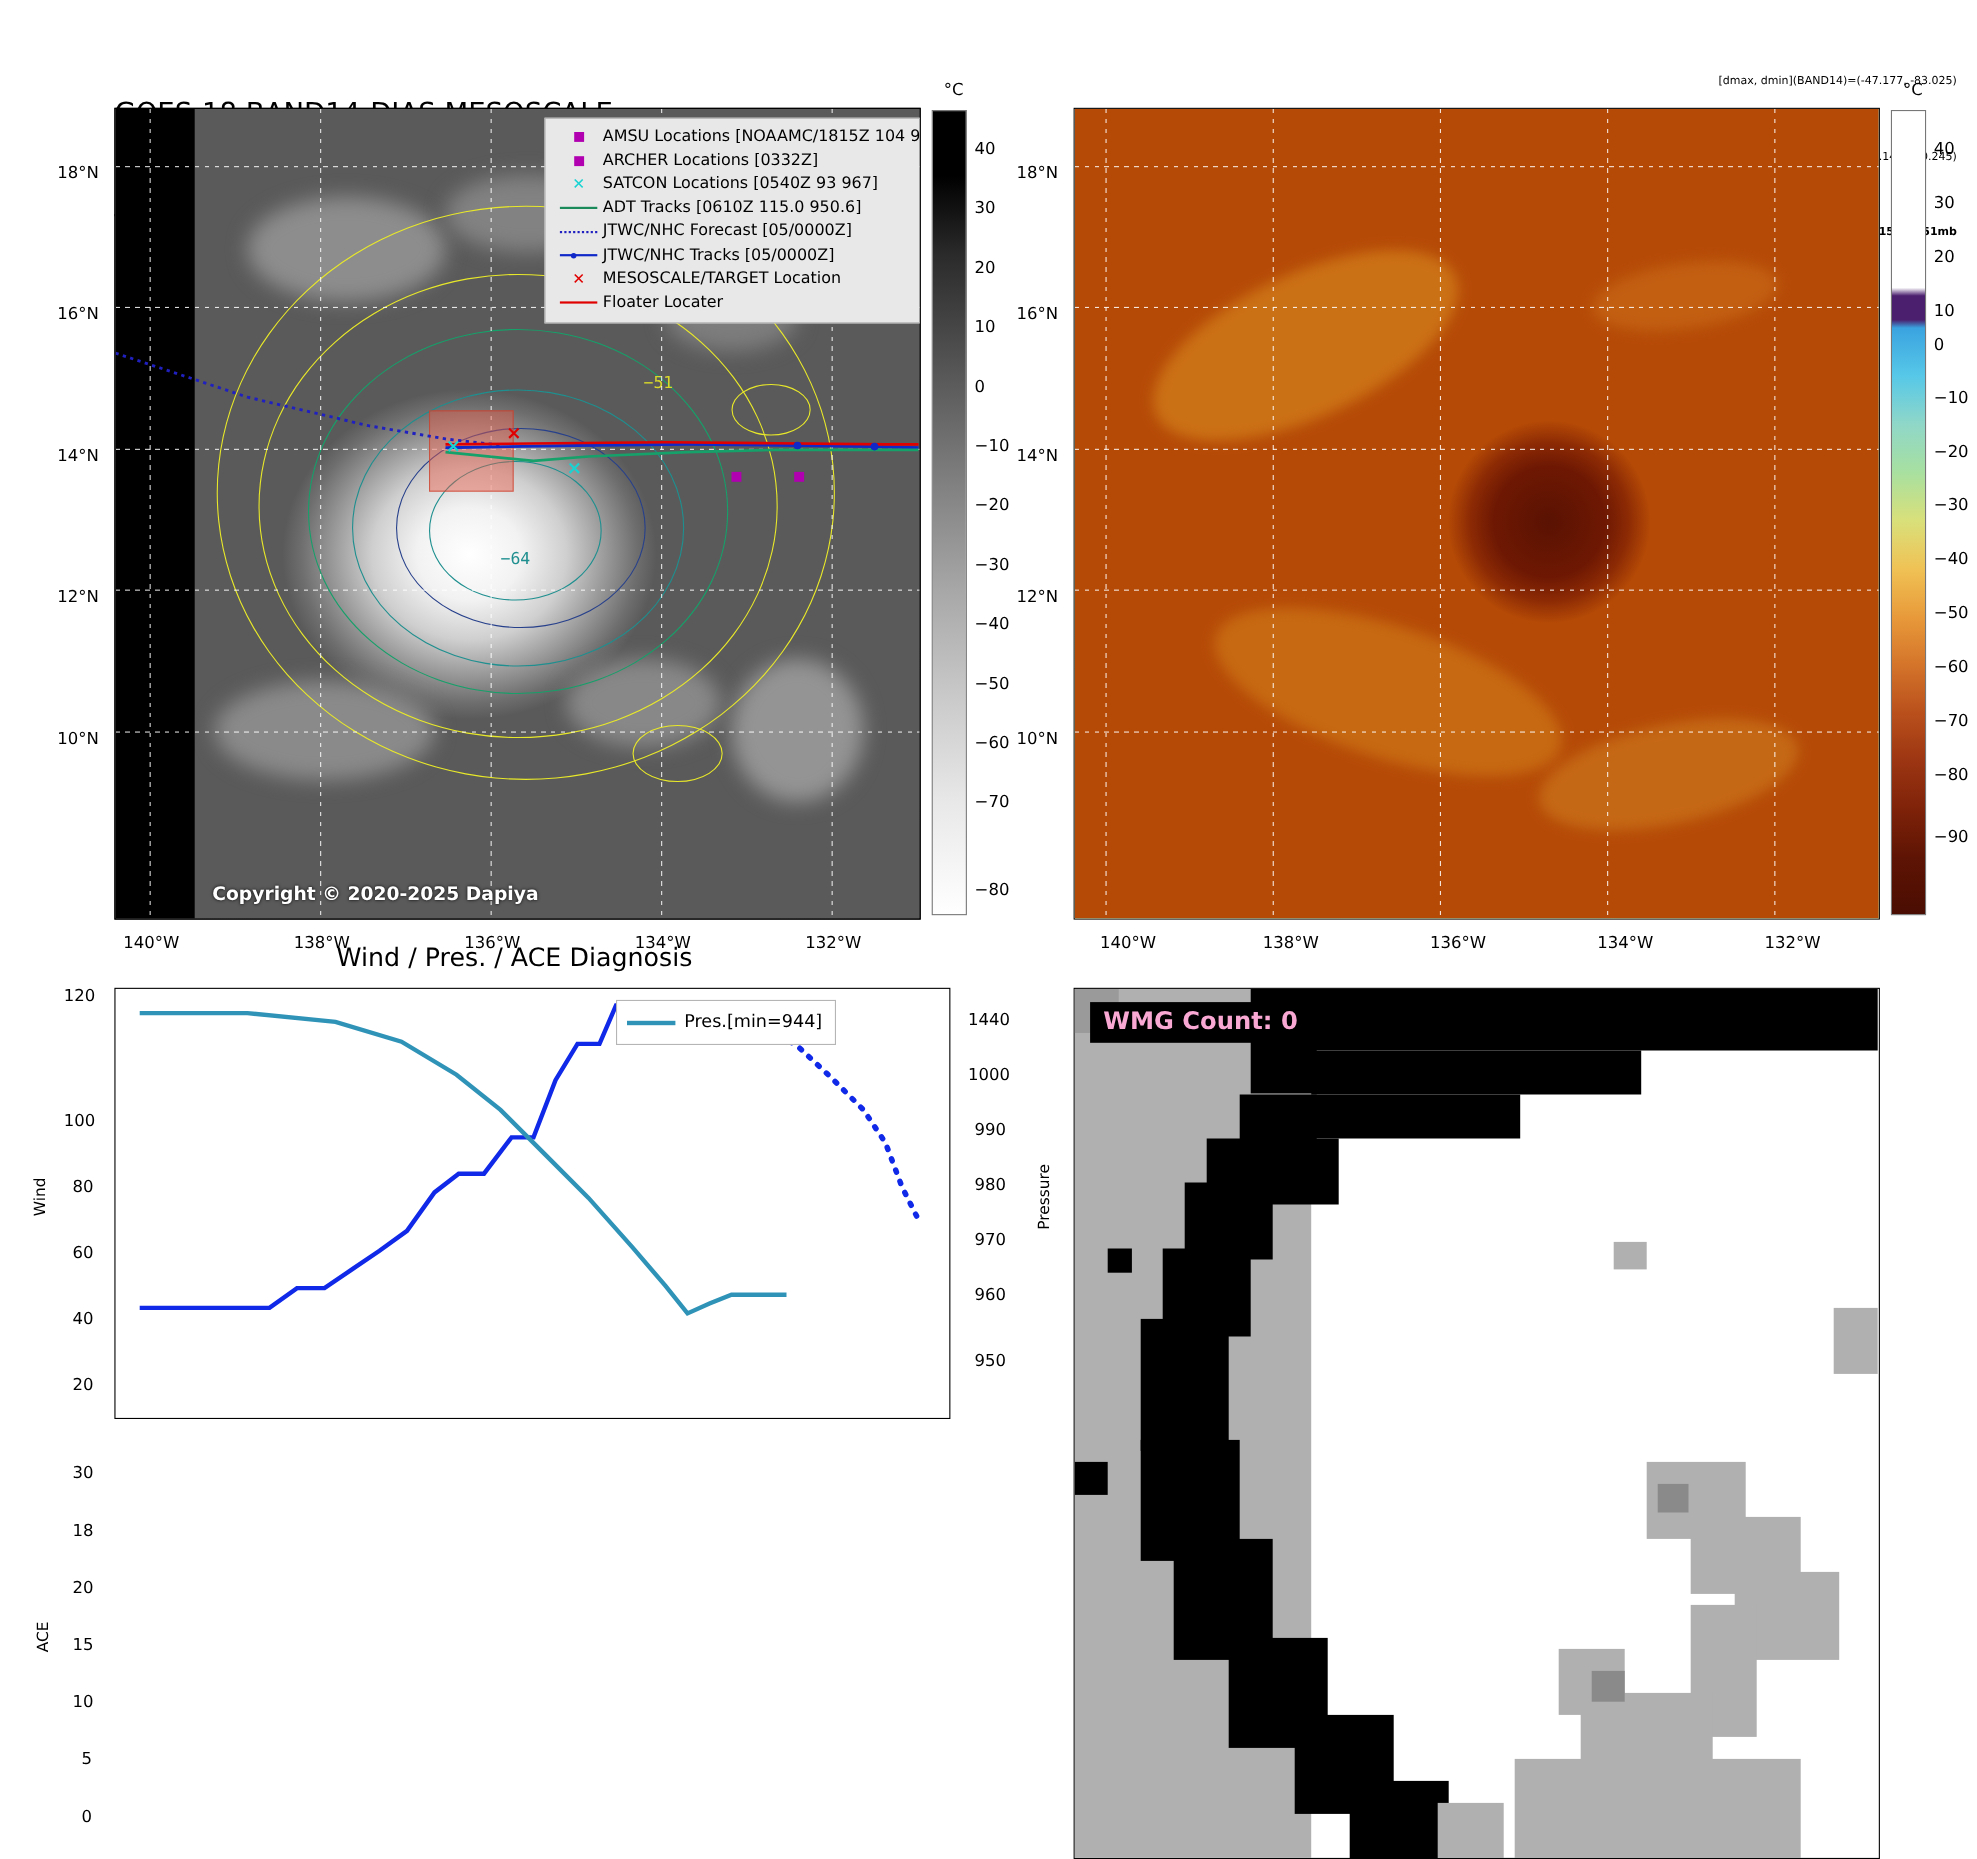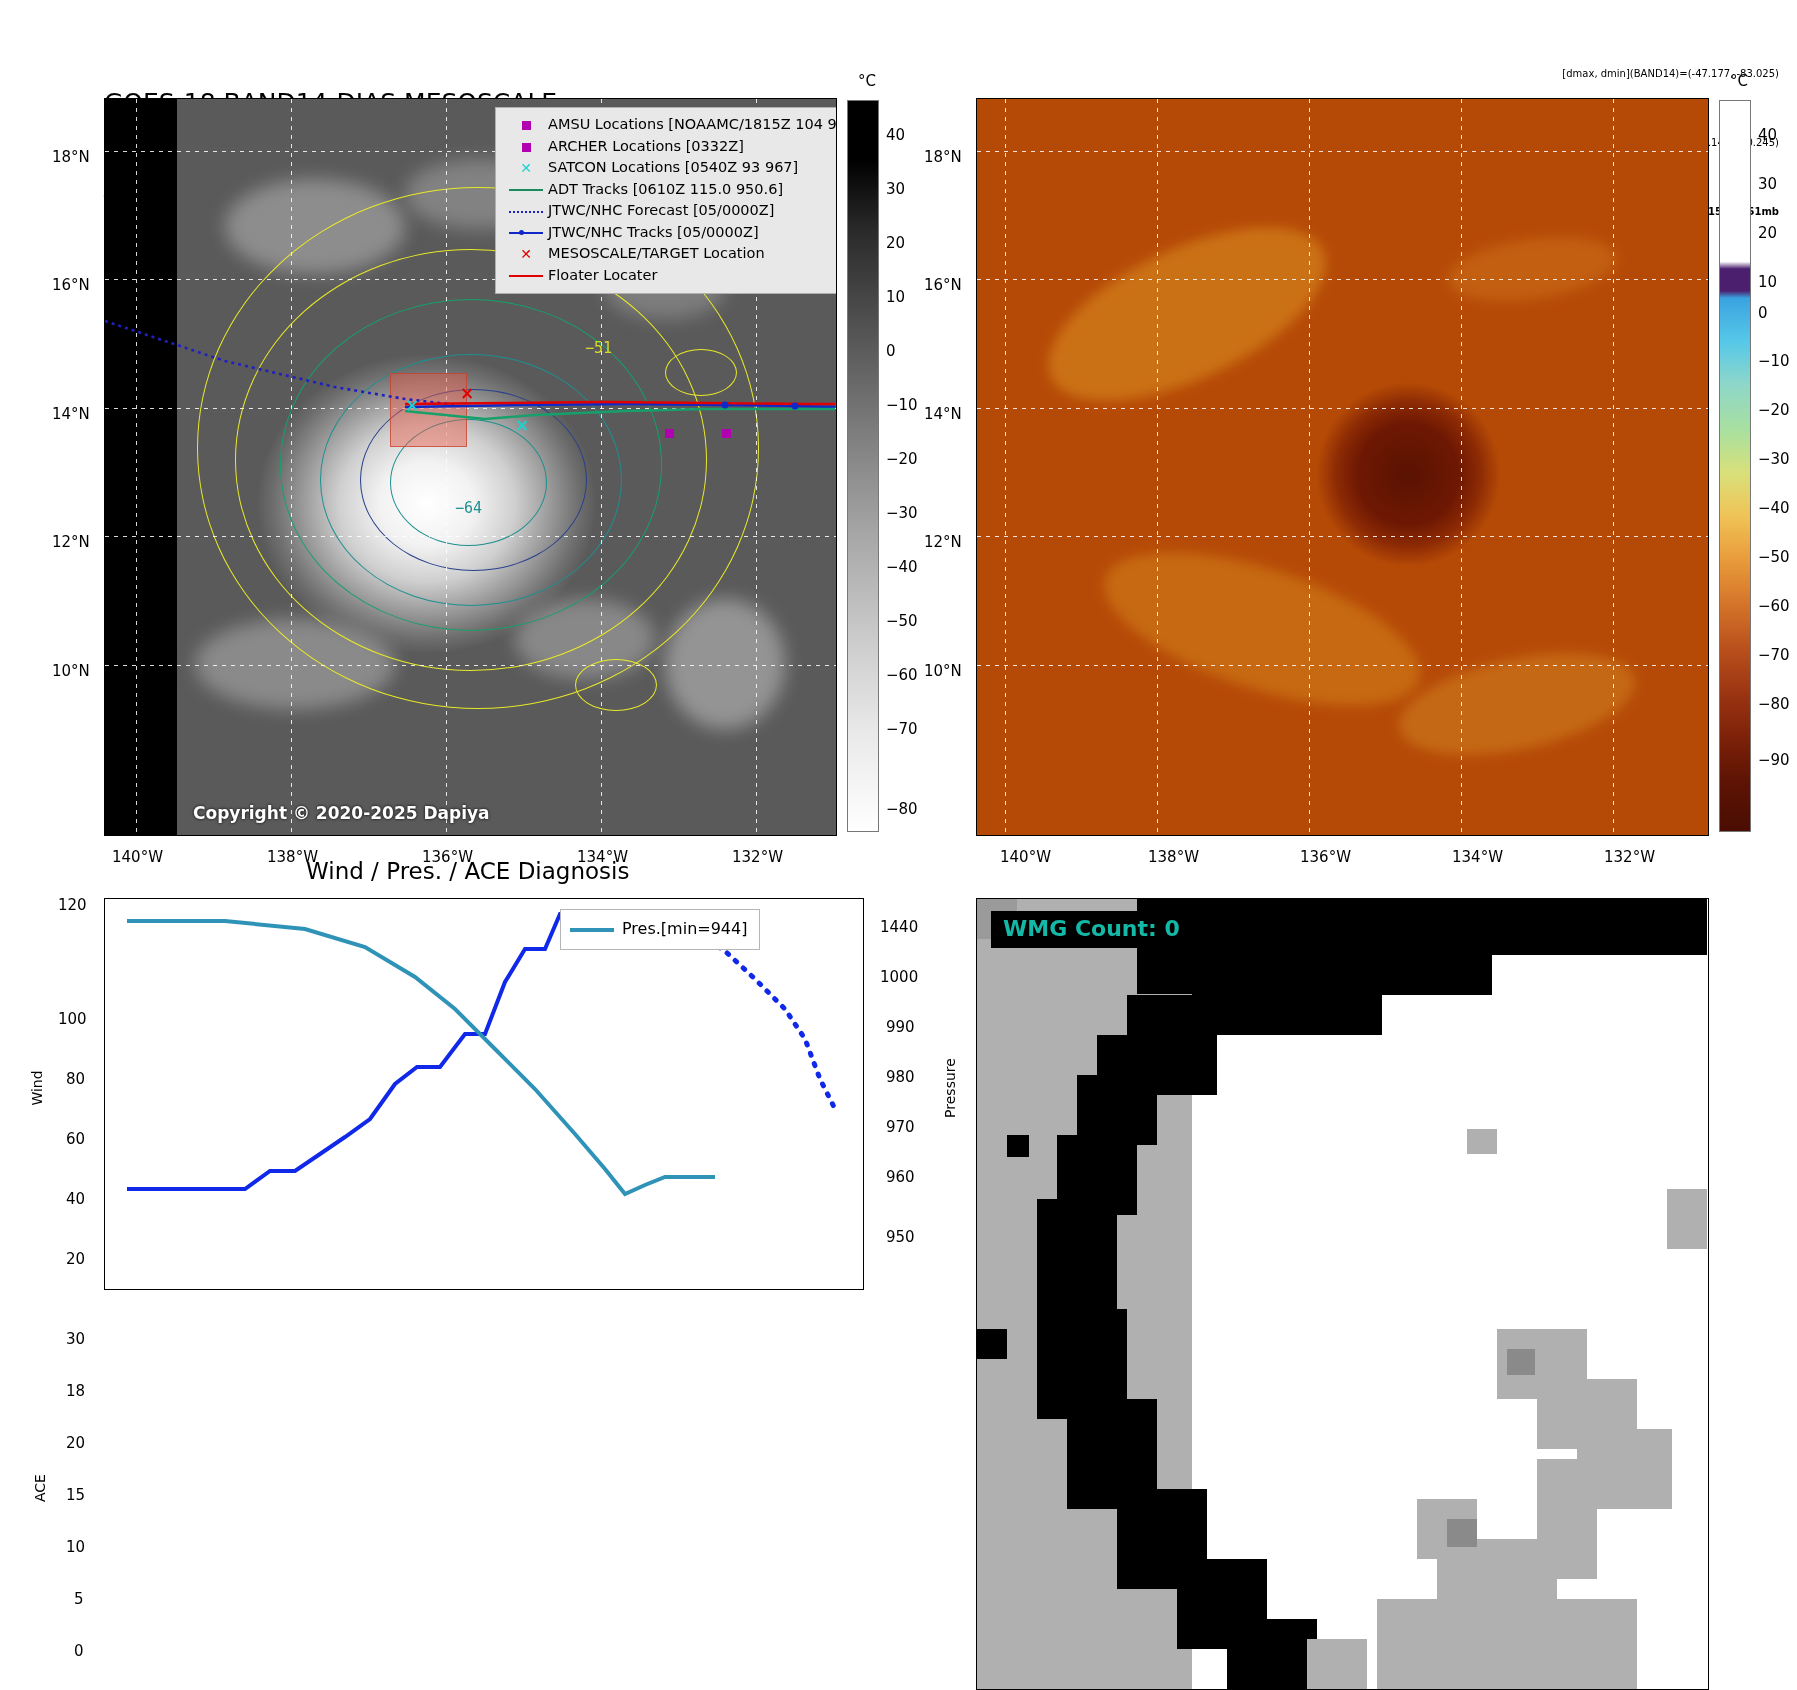--- a/index.html
+++ b/index.html
@@ -190,21 +190,21 @@
     left: 976px; top: 898px;
     width: 733px; height: 792px;
     border: 1.3px solid #000;
     box-sizing: border-box;
     background: #ffffff;
     overflow: hidden;
   }
   #wmg-badge {
     position: absolute;
     left: 14px; top: 12px;
-    background: #000; color: #14b8a6;
+    background: #000; color: #f9a8d4;
     font-size: 22px; font-weight: 700;
     padding: 5px 12px 7px 12px;
     z-index: 5;
   }
   .blk { position: absolute; background: #000; }
   .gry { position: absolute; background: #b0b0b0; }
   .dgry { position: absolute; background: #8a8a8a; }
 </style>
 </head>
 <body>

